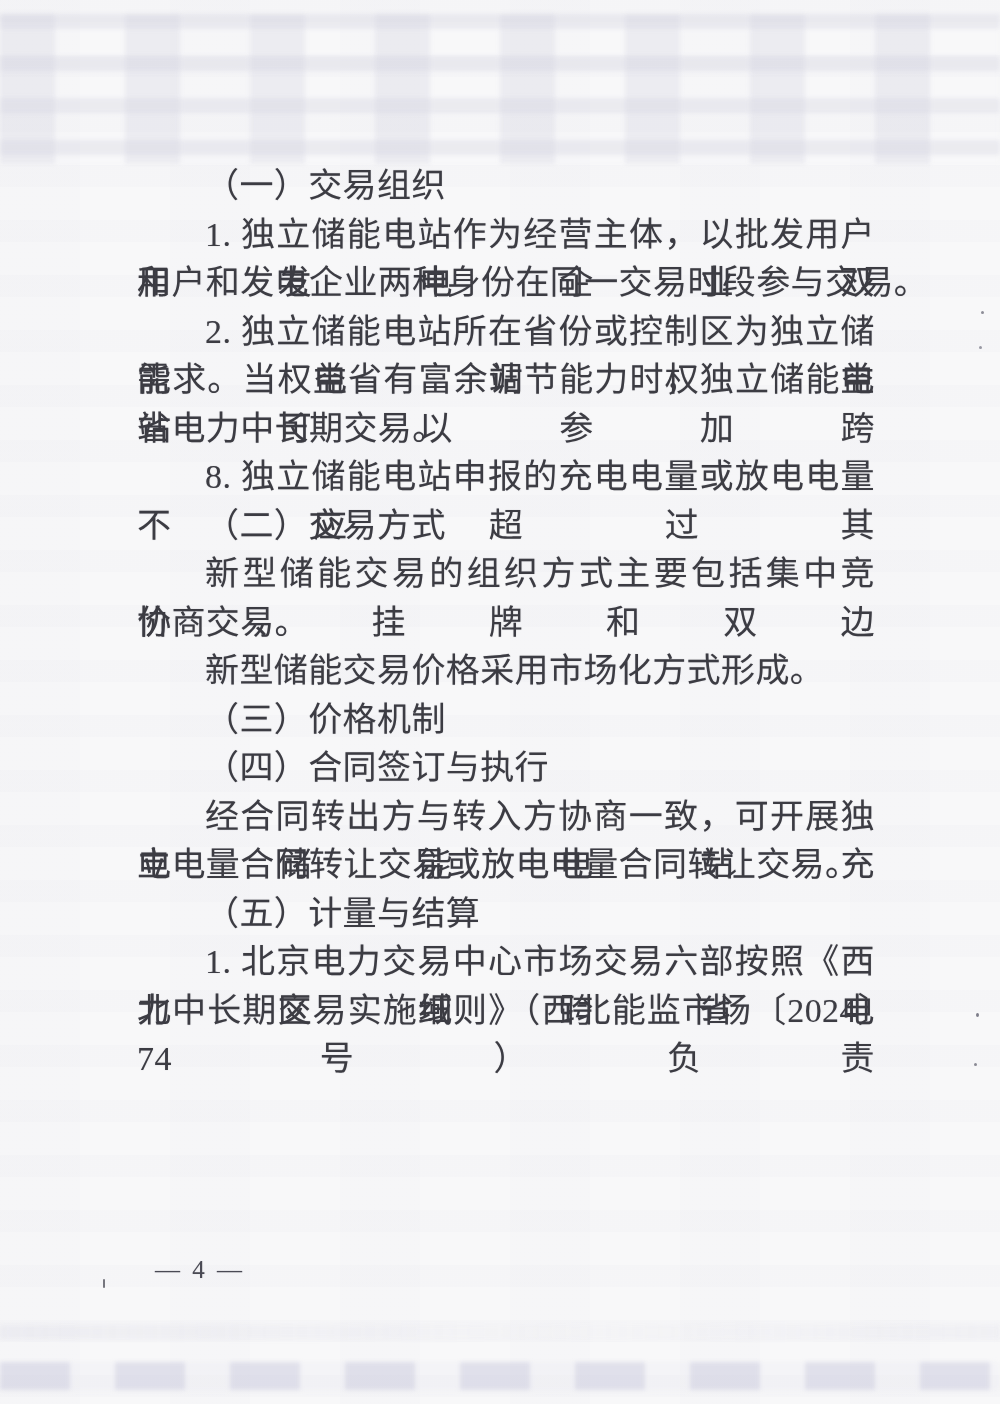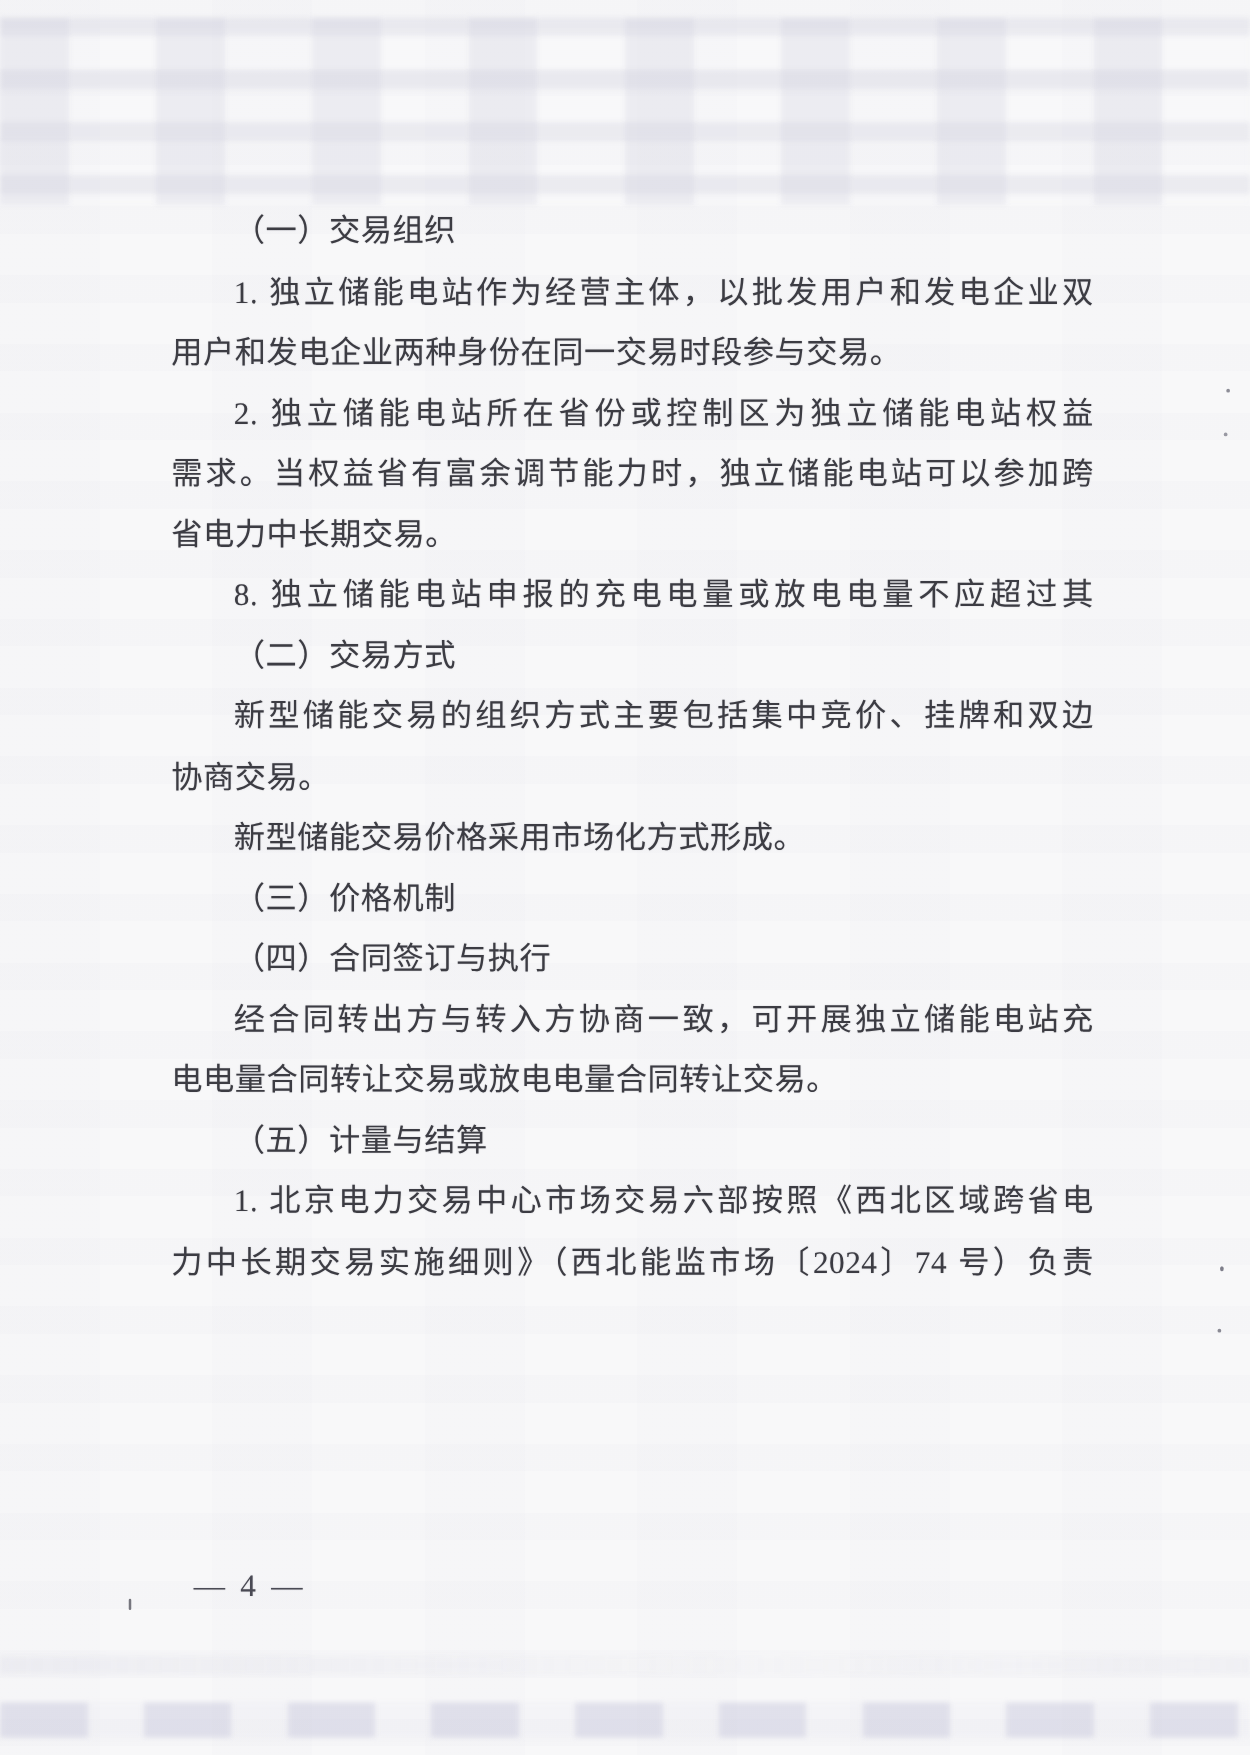--- a/index.html
+++ b/index.html
@@ -52,21 +52,21 @@
     width: 1000px; height: 14px;
     background: linear-gradient(90deg, rgba(215,215,228,0.25), rgba(240,240,246,0.08) 60%, rgba(220,220,232,0.2));
     filter: blur(2px);
     pointer-events: none;
   }
   .content {
     position: absolute;
     left: 137px;
     top: 162px;
     width: 738px;
-    font-size: 25px;
+    font-size: 34px;
     letter-spacing: 0.4px;
     text-shadow: 0 0 1px rgba(72,72,84,0.35);
   }
   .line {
     height: 48.5px;
     line-height: 48.5px;
     white-space: nowrap;
     text-align: left;
   }
   .line.just {

